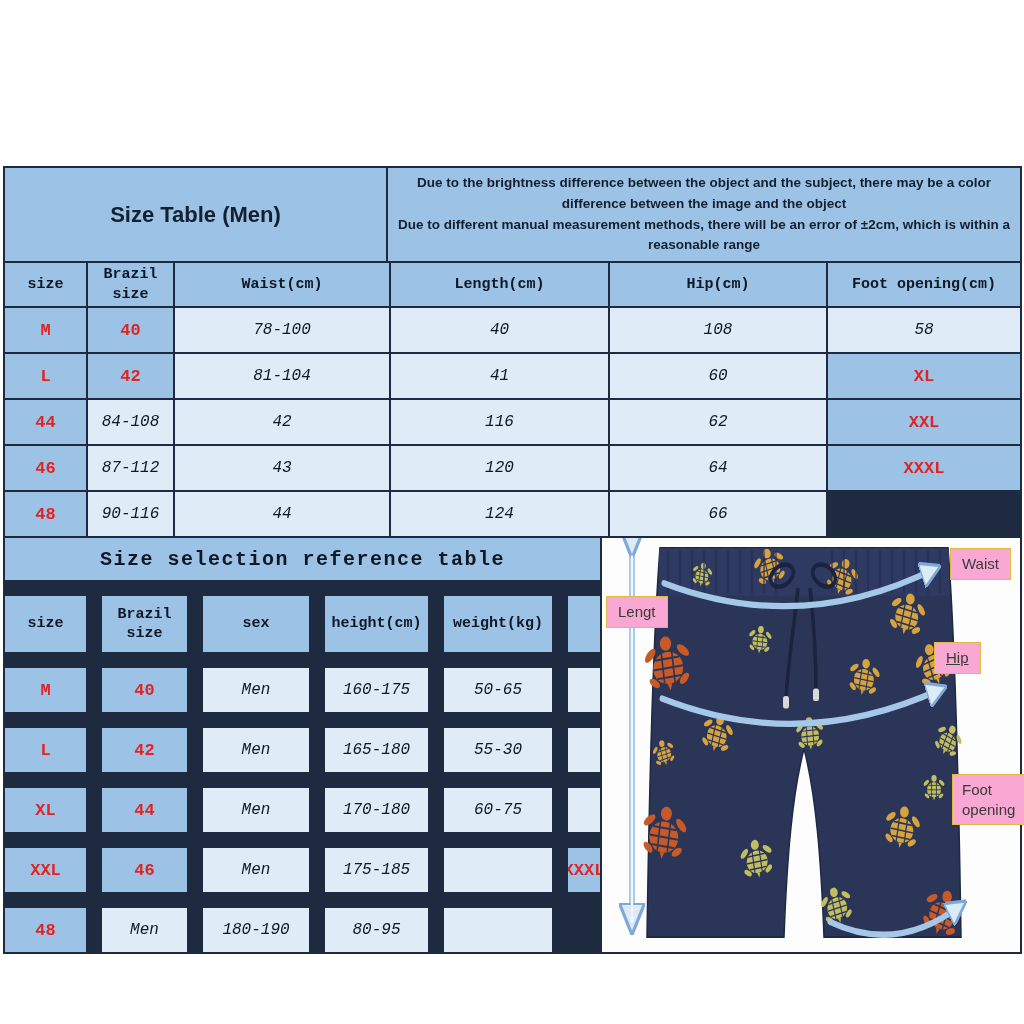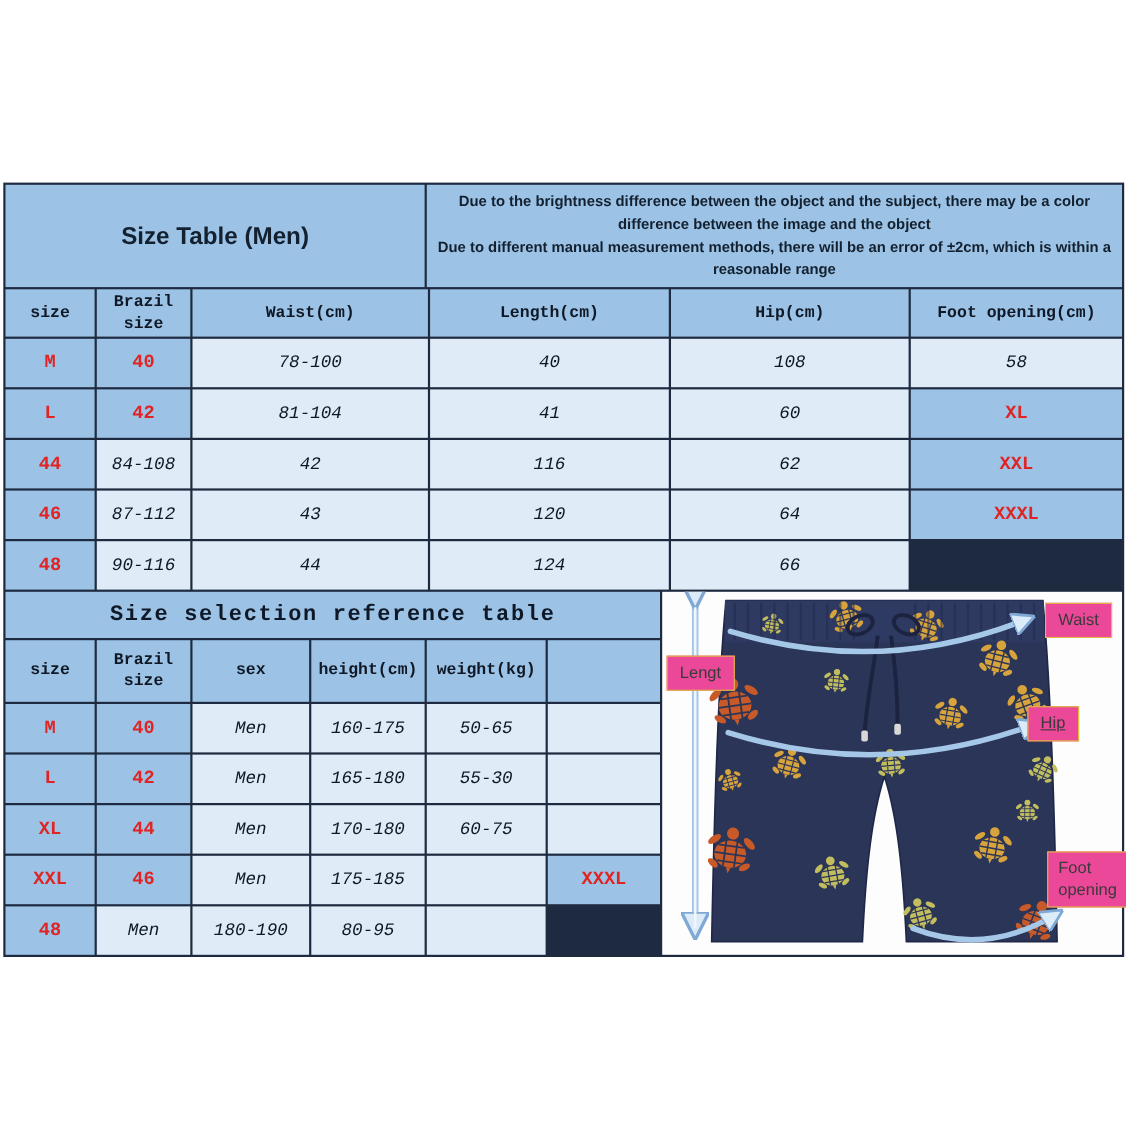--- a/index.html
+++ b/index.html
@@ -22,33 +22,33 @@
   .mono  { font-family:"Liberation Mono","DejaVu Sans Mono",monospace; }
 
   .toprow { display:grid; grid-template-columns:381px 1fr; gap:2px; height:93px; }
   .title1 { font-size:22px; font-weight:bold; color:#13202f; }
   .disc   { font-size:13.5px; font-weight:bold; color:#13202f; line-height:1.55;
             padding:2px 4px; flex-direction:column; }
 
   .t1 { display:grid; grid-template-columns:81px 85px 214px 217px 216px 1fr;
         grid-template-rows:43px repeat(5, 44px); gap:2px; }
   .t2 { display:grid; grid-template-columns:81px 85px 106px 103px 108px 1fr;
-        grid-template-rows:42px 56px repeat(5, 44px); gap:2px; }
+        grid-template-rows:42px 56px repeat(5, 44px); gap:16px; }
   .bottom { display:grid; grid-template-columns:595px 1fr; gap:2px; }
 
   .hdr { font-weight:bold; font-size:15px; color:#0f1826; line-height:1.3; padding:0 2px; }
   .val { font-size:16px; color:#0f1826;font-style:italic; }
   .red { color:#e02424; font-weight:bold; font-size:17px; }
   .t2title { grid-column:1 / -1; font-size:20px; font-weight:bold;
              letter-spacing:1.5px; color:#0f1826; }
 
   .imgarea { position:relative; background:#fdfdfe; }
   .imgarea svg { display:block; width:100%; height:100%; }
   .tag {
-    position:absolute; background:#ec4899; border:1px solid #e2ba41;
+    position:absolute; background:#f9a8d4; border:1px solid #e2ba41;
     color:#3a3a3a; font-size:15px; line-height:1.3; padding:5px 11px;
     white-space:normal;
   }
   .tag-waist { left:348px; top:10px; }
   .tag-length{ left:4px;   top:58px; }
   .tag-hip   { left:332px; top:104px;text-decoration:underline; }
   .tag-foot  { left:350px; top:236px; width:66px; padding:5px 9px; }
 </style>
 </head>
 <body>

